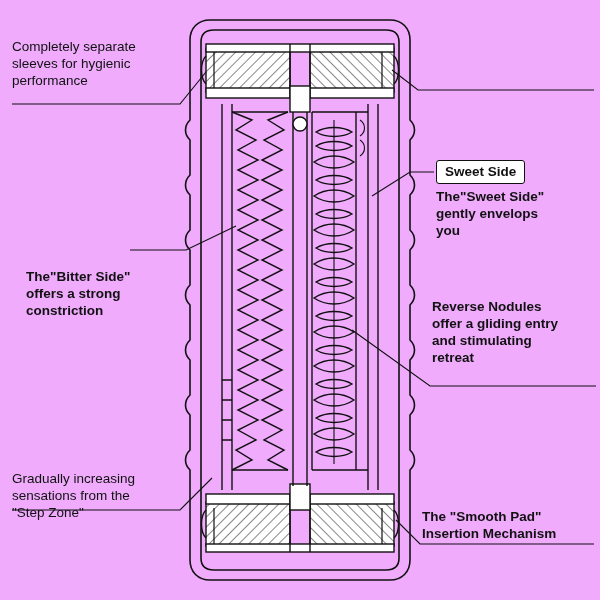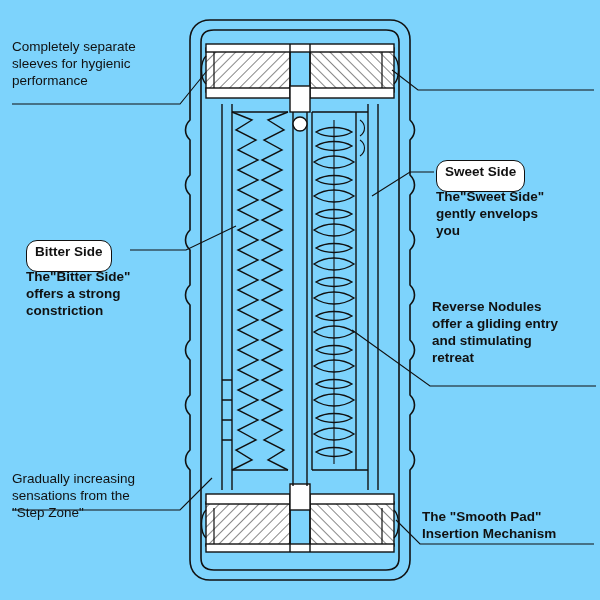--- a/index.html
+++ b/index.html
@@ -4,21 +4,21 @@
 <style>
   html, body {
     margin: 0;
     padding: 0;
     background: #ffffff;
   }
   #page {
     position: relative;
     width: 600px;
     height: 600px;
-    background: #7dd3fc;
+    background: #f0abfc;
     font-family: "Liberation Sans", sans-serif;
     overflow: hidden;
   }
   .diagram-svg {
     position: absolute;
     left: 0;
     top: 0;
     width: 600px;
     height: 600px;
   }
@@ -33,22 +33,22 @@
   .anno.bold {
     font-weight: bold;
   }
   .boxed-label {
     position: absolute;
     font-family: "Liberation Sans", sans-serif;
     font-size: 13.5px;
     font-weight: bold;
     color: #111111;
     border: 1.4px solid #111111;
-    border-radius: 11px;
-    padding: 3px 8px 12px 8px;
+    border-radius: 3px;
+    padding: 3px 8px 4px 8px;
     background: #ffffff;
     line-height: 15px;
   }
   
   #anno-sleeves   { left: 12px;  top: 38px;  width: 180px; }
   #anno-bumpy     { left: 424px; top: 38px;  width: 170px; }
   #lbl-sweet      { left: 436px; top: 160px; }
   #anno-sweet     { left: 436px; top: 188px; width: 160px; }
   #lbl-bitter     { left: 26px;  top: 240px; }
   #anno-bitter    { left: 26px;  top: 268px; width: 170px; }
@@ -236,21 +236,20 @@
   <div class="anno" id="anno-sleeves">Completely separate
 sleeves for hygienic
 performance</div>
 
 
   <div class="boxed-label" id="lbl-sweet">Sweet Side</div>
   <div class="anno bold" id="anno-sweet">The"Sweet Side"
 gently envelops
 you</div>
 
-  <div class="boxed-label" id="lbl-bitter">Bitter Side</div>
   <div class="anno bold" id="anno-bitter">The"Bitter Side"
 offers a strong
 constriction</div>
 
   <div class="anno" id="anno-step">Gradually increasing
 sensations from the
 "Step Zone"</div>
 
   <div class="anno bold" id="anno-reverse">Reverse Nodules
 offer a gliding entry

